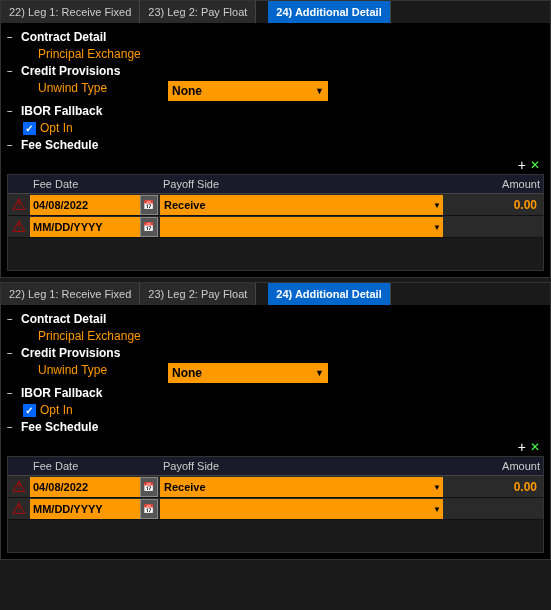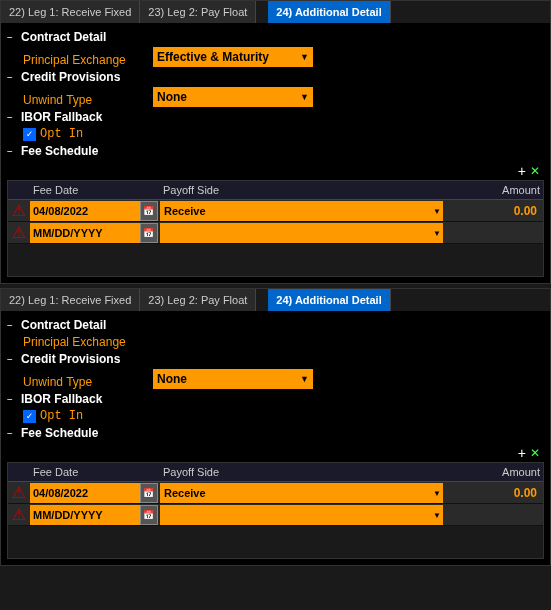--- a/index.html
+++ b/index.html
@@ -67,22 +67,22 @@
     }
 
     .section-title {
       color: #ffffff;
       font-weight: bold;
       font-size: 12px;
     }
 
     .field-row {
       display: flex;
-      align-items: flex-end;
-      margin: 3px 0 3px 16px;
+      align-items: flex-start;
+      margin: 3px 0 3px 31px;
     }
 
     .field-label {
       color: #ff9900;
       font-size: 12px;
       min-width: 130px;
     }
 
     .dropdown {
       background: #ff9900;
@@ -113,21 +113,20 @@
       transform: translateY(-50%);
       font-size: 9px;
       color: #000000;
       pointer-events: none;
     }
 
     .checkbox-row {
       display: flex;
       align-items: center;
       margin: 3px 0 3px 16px;
-      font-family: Liberation Mono, monospace;
     }
 
     .checkbox-label {
       color: #ff9900;
       font-size: 12px;
       margin-left: 4px;
     }
 
     .checkbox {
       width: 13px;
@@ -196,28 +195,20 @@
   </div>
 
   <div class="content">
 
     <div class="section-row">
       <span class="collapse-icon">−</span>
       <span class="section-title">Contract Detail</span>
     </div>
     <div class="field-row">
       <span class="field-label">Principal Exchange</span>
-      <div class="dropdown-wrap">
-        <select class="dropdown">
-          <option>Effective &amp; Maturity</option>
-          <option>Never</option>
-          <option>Effective Only</option>
-          <option>Maturity Only</option>
-        </select>
-      </div>
     </div>
 
     <div class="section-row">
       <span class="collapse-icon">−</span>
       <span class="section-title">Credit Provisions</span>
     </div>
     <div class="field-row">
       <span class="field-label">Unwind Type</span>
       <div class="dropdown-wrap">
         <select class="dropdown">

